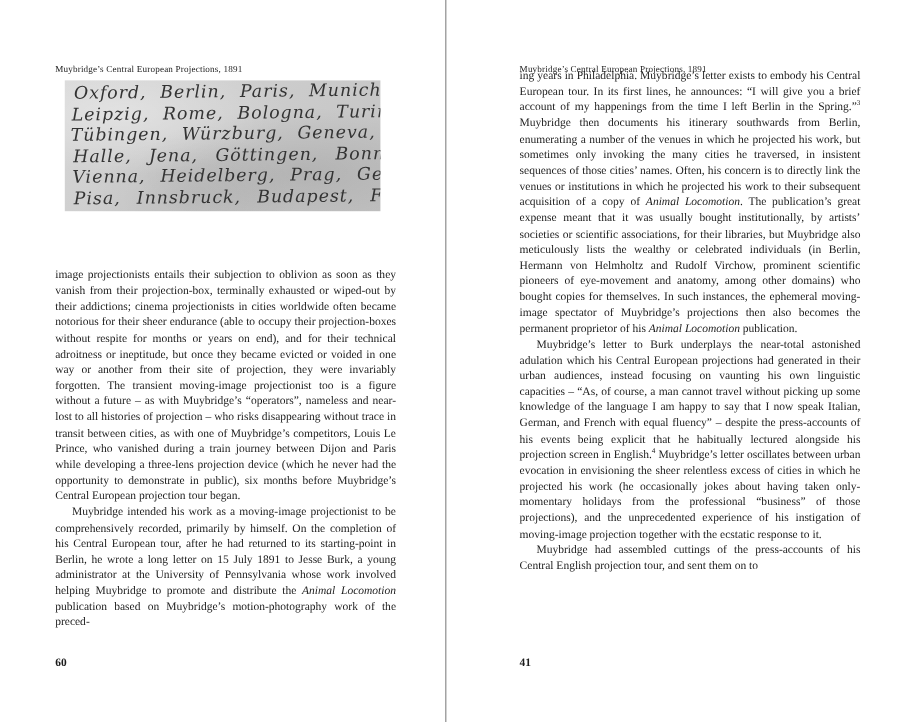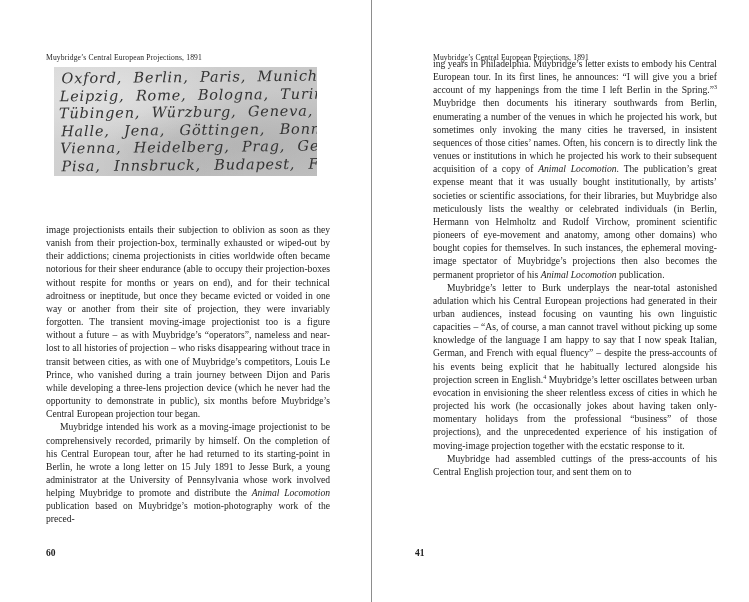--- a/index.html
+++ b/index.html
@@ -80,21 +80,21 @@
   .page.right .body{left:61px;top:57px;}
   .para{margin:0;}
   .para.indent{text-indent:14px;}
   .para sup{font-size:0.62em;line-height:0;vertical-align:super;}
 
   .pagenum{
     position:absolute;top:548px;
     font-size:9.5px;font-weight:bold;
   }
   .page.left .pagenum{left:46px;}
-  .page.right .pagenum{left:43px;}
+  .page.right .pagenum{left:61px;}
 </style>
 </head>
 <body>
 
 <div class="spread">
 
   <section class="page left">
     <div class="header">Muybridge’s Central European Projections, 1891</div>
 
     <figure class="letter-figure">

